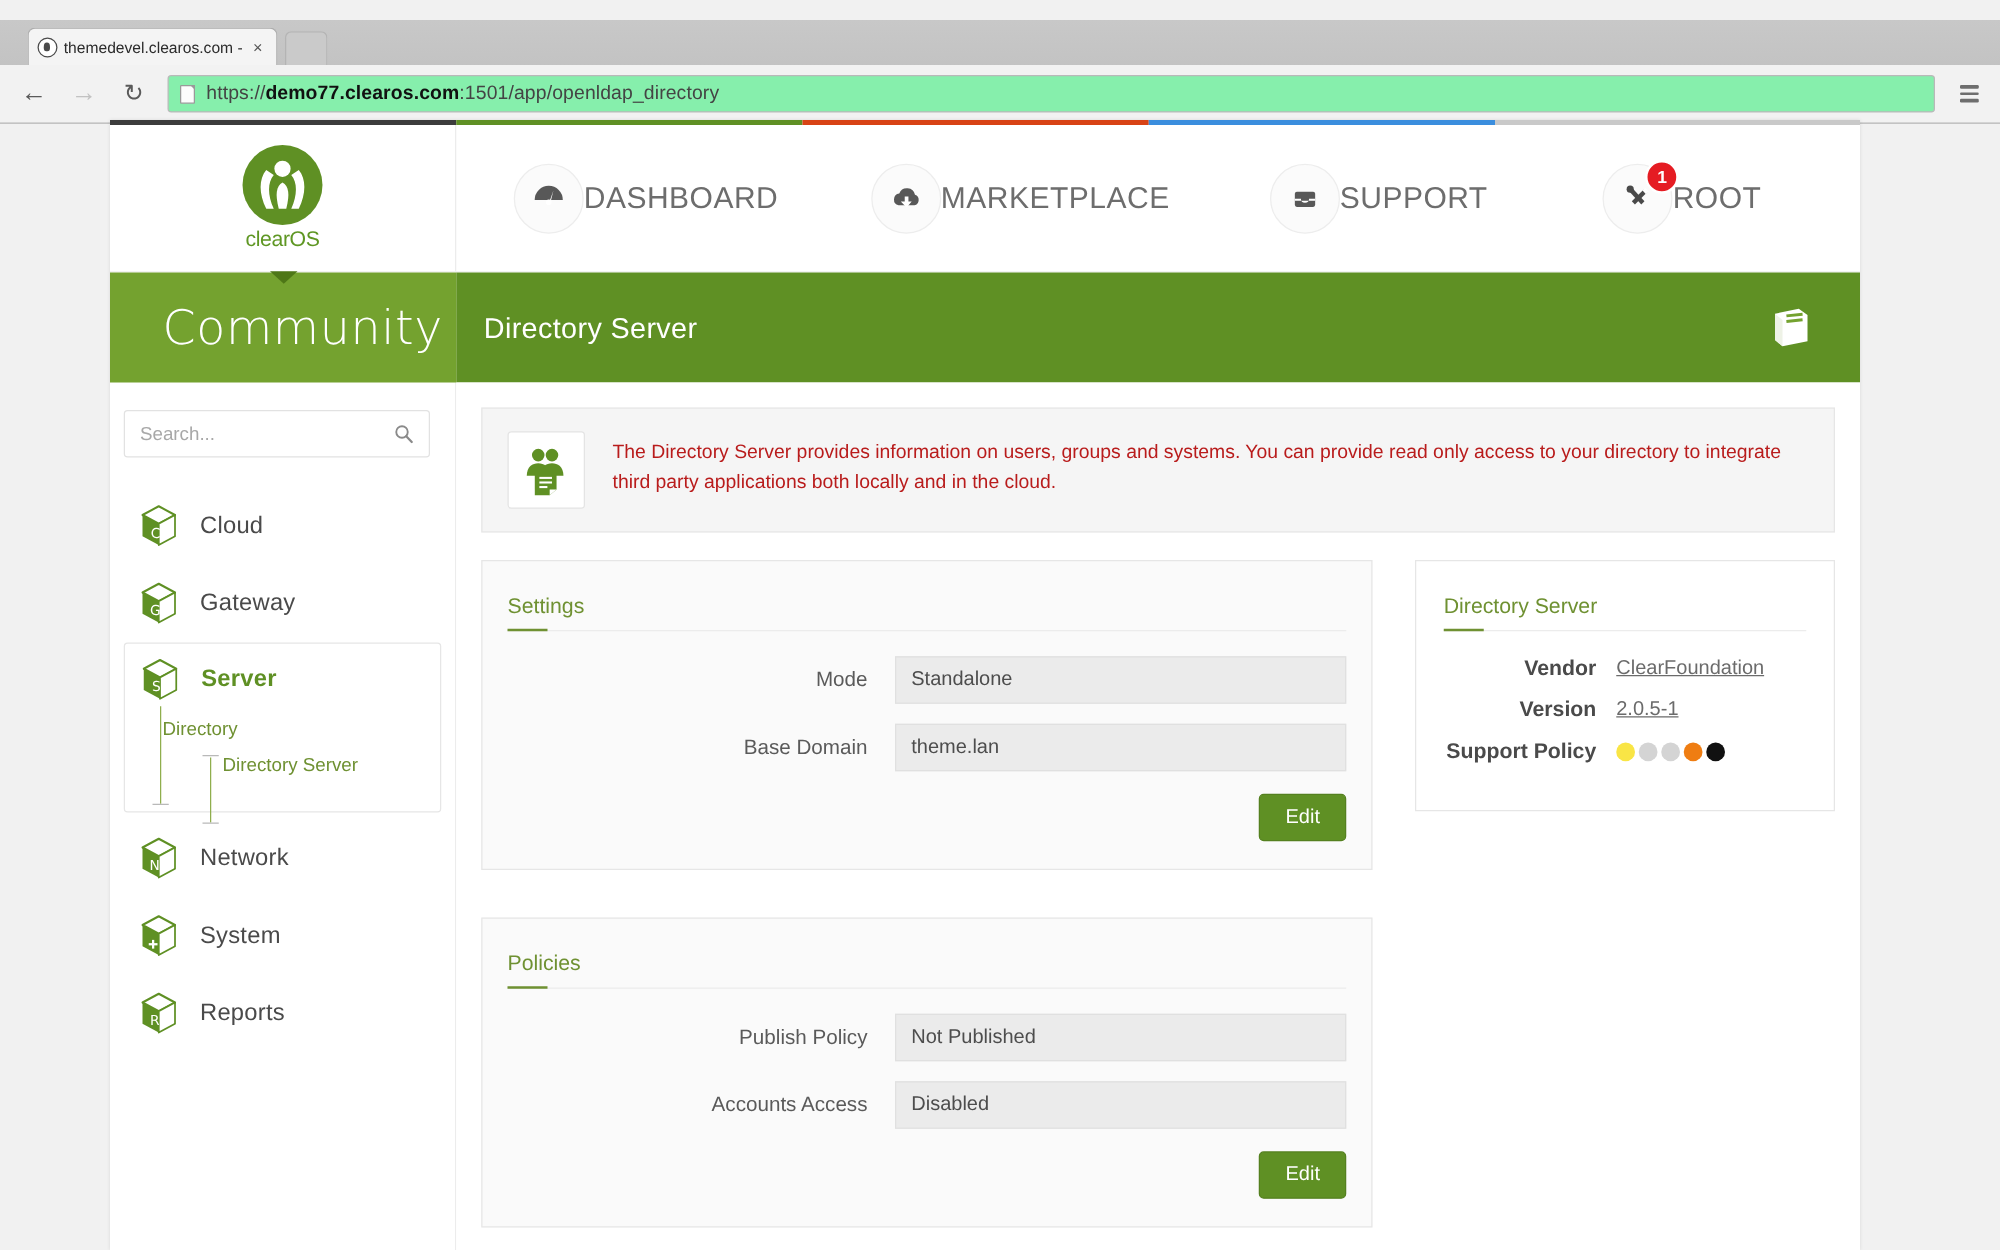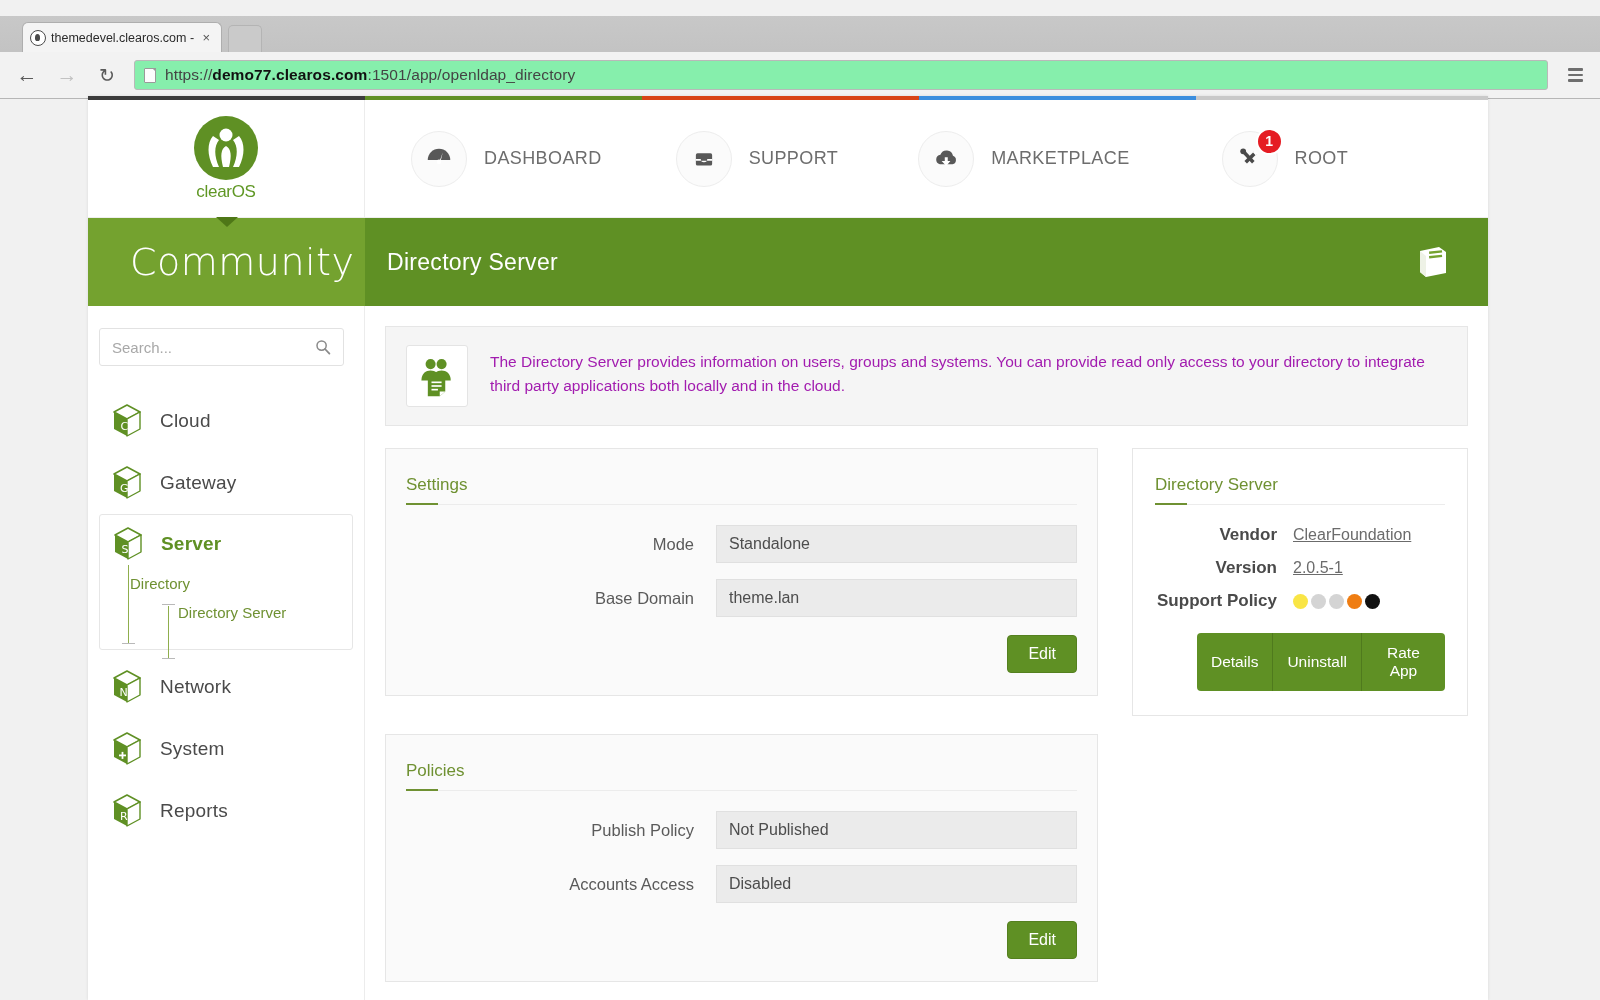--- a/index.html
+++ b/index.html
@@ -126,21 +126,21 @@
   .navitem:nth-child(2) { margin-left: 66px; }
   .navitem:nth-child(3) { margin-left: 72px; }
   .navitem:nth-child(4) { margin-left: 84px; }
   .nav-circle {
     width: 56px; height: 56px; border-radius: 50%;
     background: #fbfbfb; border: 1px solid #ededed;
     display: flex; align-items: center; justify-content: center;
     position: relative; flex: 0 0 56px;
   }
   .nav-label {
-    margin-left: 17px; font-size: 18px; color: #6d6d6d;
+    font-size: 24px; color: #6d6d6d;
     letter-spacing: .4px; white-space: nowrap;
   }
   .badge {
     position: absolute; right: -6px; top: -4px;
     width: 27px; height: 27px; border-radius: 50%;
     background: #e51c23; color: #fff; font-size: 14px; font-weight: bold;
     display: flex; align-items: center; justify-content: center;
     border: 2px solid #fff;
   }
 
@@ -219,21 +219,21 @@
     background: #f5f5f5; border: 1px solid #e6e6e6;
     display: flex; align-items: flex-start; padding: 18px 20px;
     min-height: 84px;
   }
   .infobar-icon {
     width: 62px; height: 62px; flex: 0 0 62px;
     background: #fff; border: 1px solid #e4e4e4; border-radius: 3px;
     display: flex; align-items: center; justify-content: center;
   }
   .infobar-text {
-    margin-left: 22px; font-size: 15.5px; color: #a21caf;
+    margin-left: 22px; font-size: 15.5px; color: #b91c1c;
     line-height: 1.52; padding-top: 5px;
   }
 
   .cols { display: flex; margin-top: 22px; gap: 34px; }
   .col-left { flex: 1; }
   .col-right { width: 336px; flex: 0 0 336px; }
 
   .panel {
     background: #fafafa; border: 1px solid #e6e6e6;
     padding: 26px 20px 22px 20px; margin-bottom: 38px;
@@ -348,36 +348,36 @@
             <path d="M16 5 A12 12 0 0 1 28 17 L4 17 A12 12 0 0 1 16 5 Z" fill="#585858"></path>
             <path d="M16 20 L20 9 L17 21 Z" fill="#fff"></path>
             <circle cx="16" cy="19" r="2.4" fill="#fff"></circle>
           </svg>
         </span>
         <span class="nav-label">DASHBOARD</span>
       </div>
 
       <div class="navitem">
         <span class="nav-circle">
+          <svg viewBox="0 0 32 32" width="28" height="28">
+            <path d="M9 22 A5.5 5.5 0 0 1 9.6 11.2 A7.5 7.5 0 0 1 24 12.4 A5 5 0 0 1 23.5 22 Z" fill="#585858"></path>
+            <path d="M14.6 14 h3.4 v4.4 h3 L16.3 24 L11 18.4 h3.6 Z" fill="#fff"></path>
+          </svg>
+        </span>
+        <span class="nav-label">MARKETPLACE</span>
+      </div>
+
+      <div class="navitem">
+        <span class="nav-circle">
           <svg viewBox="0 0 32 32" width="26" height="26">
             <rect x="6" y="9" width="20" height="15" rx="2" fill="#585858"></rect>
             <path d="M6 16 h6 a4 4 0 0 0 8 0 h6 v2 H6 Z" fill="#fff"></path>
           </svg>
         </span>
         <span class="nav-label">SUPPORT</span>
-      </div>
-
-      <div class="navitem">
-        <span class="nav-circle">
-          <svg viewBox="0 0 32 32" width="28" height="28">
-            <path d="M9 22 A5.5 5.5 0 0 1 9.6 11.2 A7.5 7.5 0 0 1 24 12.4 A5 5 0 0 1 23.5 22 Z" fill="#585858"></path>
-            <path d="M14.6 14 h3.4 v4.4 h3 L16.3 24 L11 18.4 h3.6 Z" fill="#fff"></path>
-          </svg>
-        </span>
-        <span class="nav-label">MARKETPLACE</span>
       </div>
 
       <div class="navitem">
         <span class="nav-circle">
           <svg viewBox="0 0 32 32" width="27" height="27">
             <path d="M7 9 L10 6 L22 19 L19 22 Z" fill="#4a4a4a"></path>
             <circle cx="8.5" cy="7.5" r="3.4" fill="#4a4a4a"></circle>
             <path d="M22 7 L25 10 L13 22 L10 19 Z" fill="#4a4a4a"></path>
             <path d="M22.5 6.2 L26 9.8 L23.2 12 L20 8.6 Z" fill="#fff"></path>
           </svg>
@@ -583,24 +583,19 @@
               <span class="slabel">Support Policy</span>
               <span class="dots" id="policy-dots">
                   <span class="dot" style="background: rgb(249, 229, 69);"></span>
                   <span class="dot" style="background: rgb(212, 212, 212);"></span>
                   <span class="dot" style="background: rgb(212, 212, 212);"></span>
                   <span class="dot" style="background: rgb(239, 125, 18);"></span>
                   <span class="dot" style="background: rgb(17, 17, 17);"></span>
                 </span>
             </div>
 
-            <div class="btngroup">
-              <button>Details</button>
-              <button>Uninstall</button>
-              <button>Rate App</button>
-            </div>
           </div>
         </div>
 
       </div>
     </div>
   </div>
 </div>
 
 </body></html>

